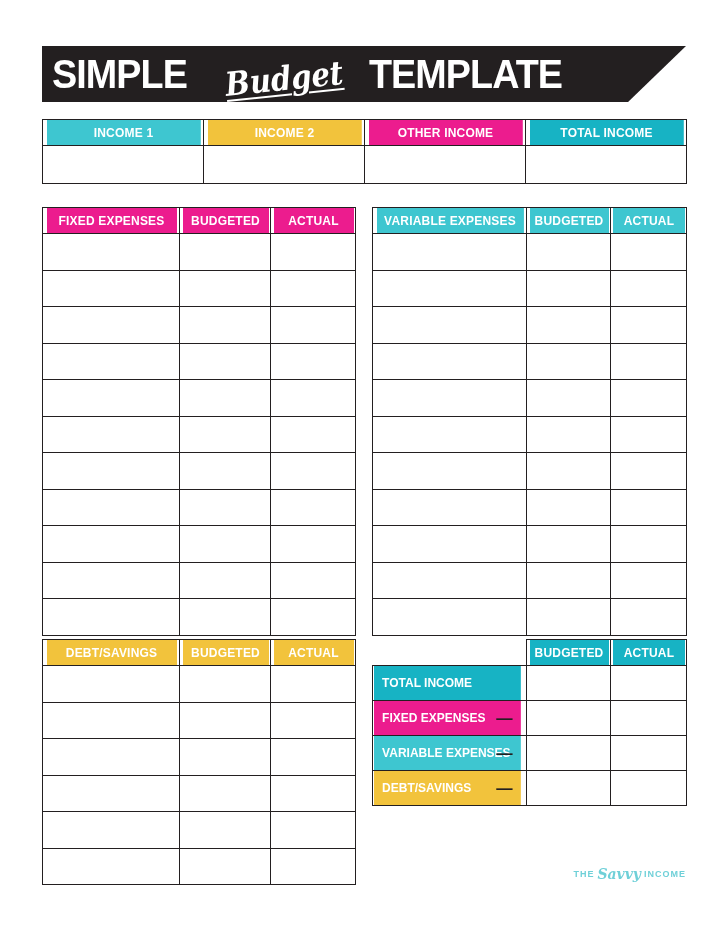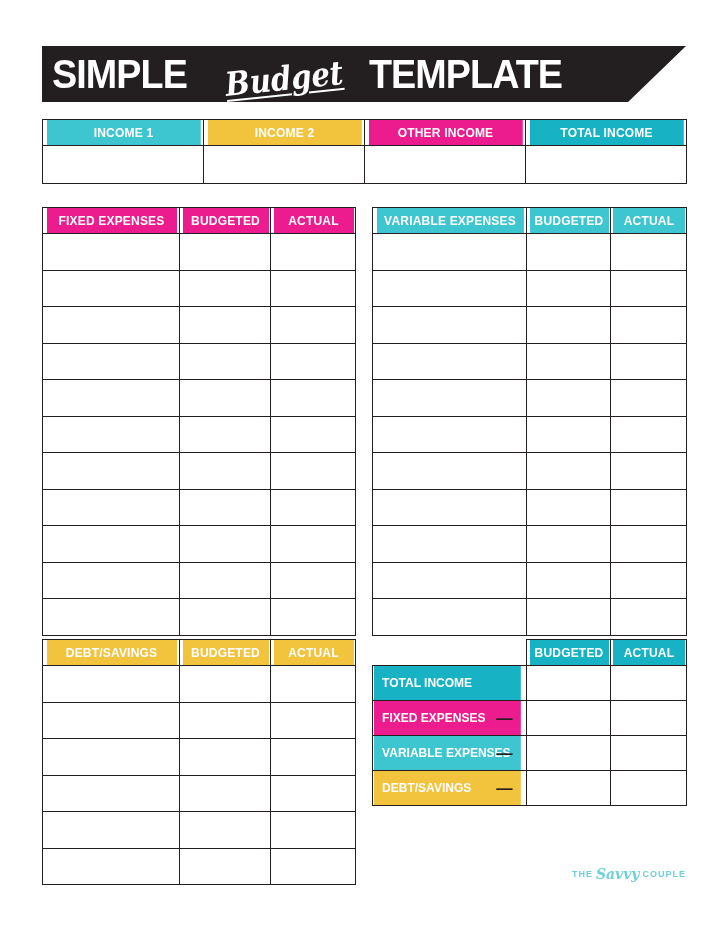--- a/index.html
+++ b/index.html
@@ -427,16 +427,16 @@
       </td>
       <td class="blank-cell"></td>
       <td class="blank-cell"></td>
     </tr>
   </tbody>
     </table>
 
   <div class="footer">
     <span>THE</span>
     <span class="script">Savvy</span>
-    <span>COUPLE</span>
+    <span>INCOME</span>
   </div>
 
 </div>
 
 </body></html>

